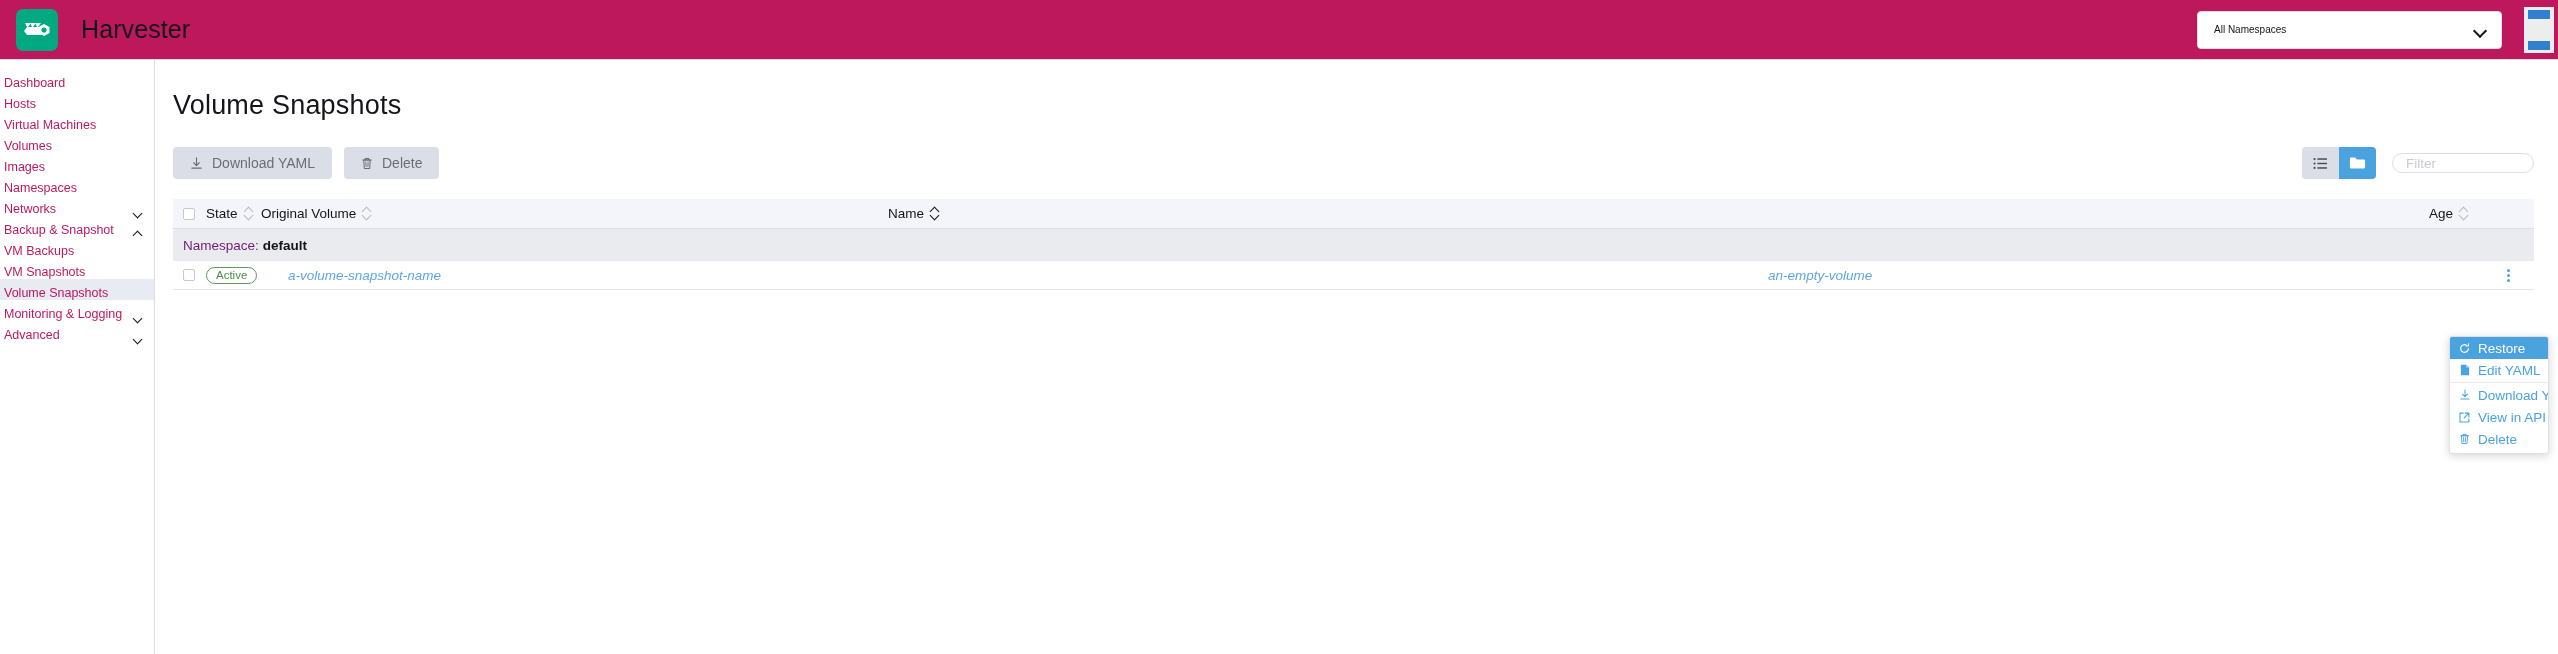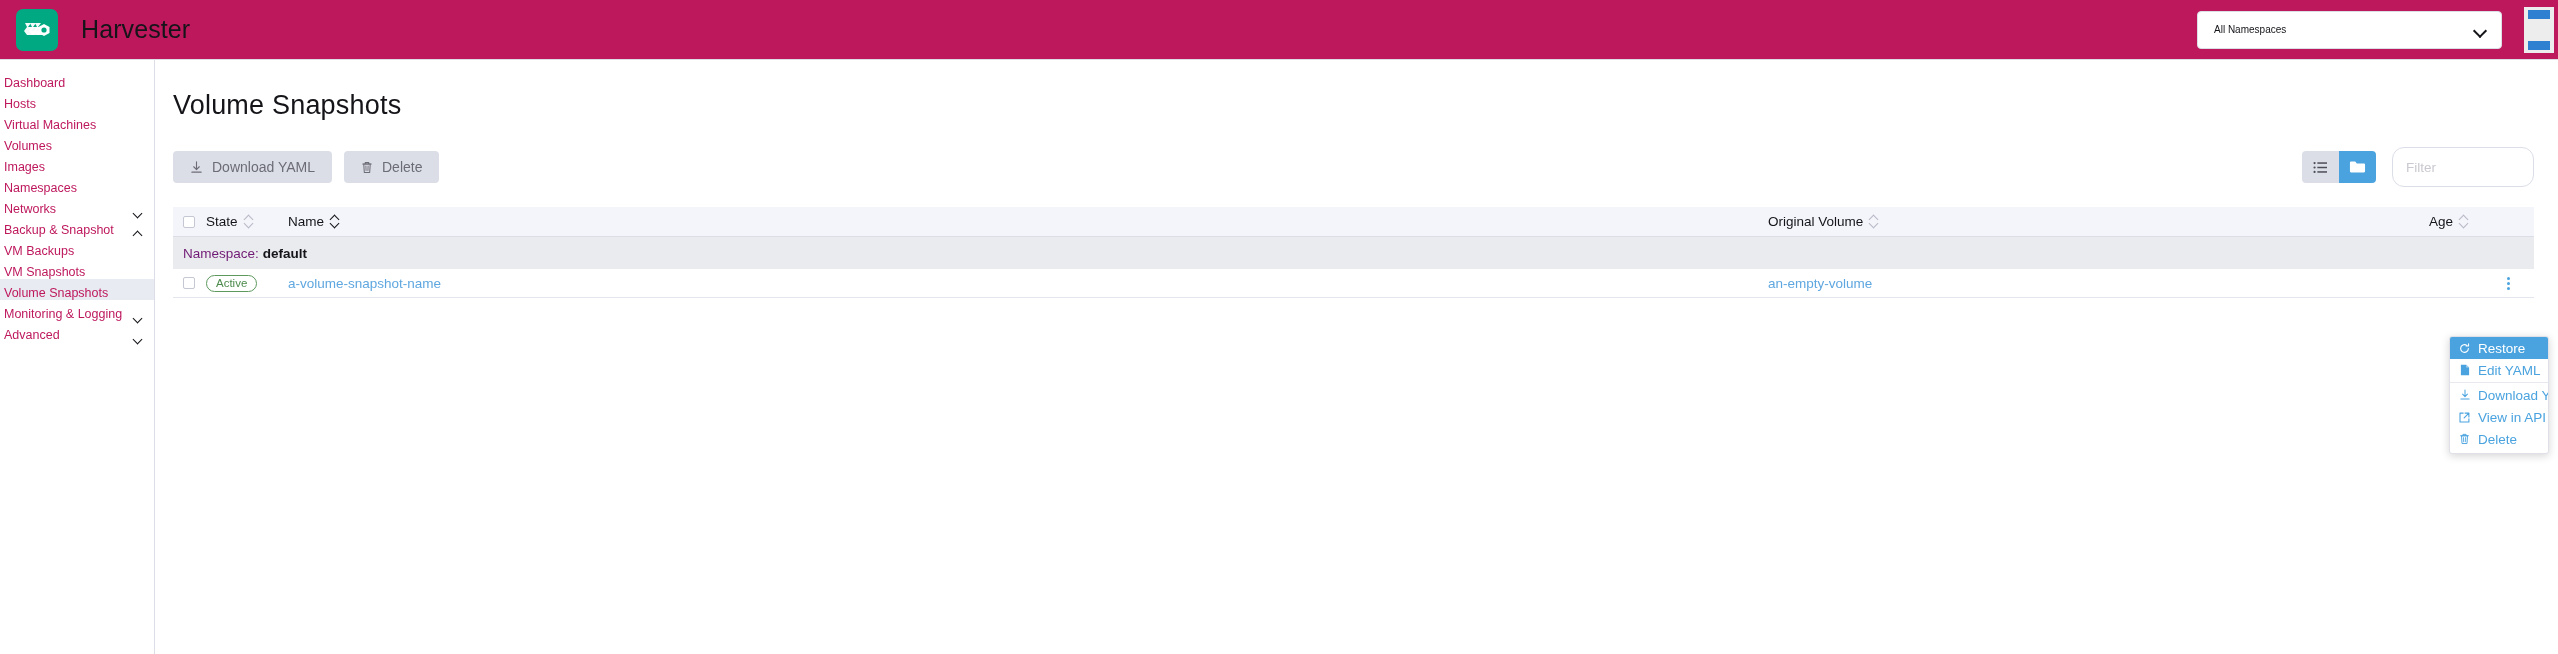--- a/index.html
+++ b/index.html
@@ -144,21 +144,21 @@
   .toolbar-spacer { flex: 1 1 auto; }
 
   .view-toggle { display: flex; height: 32px; border-radius: 4px; overflow: hidden; margin-right: 16px; }
   .vt-btn {
     width: 37px; height: 32px;
     display: flex; align-items: center; justify-content: center;
     background: #dcdee7; cursor: pointer;
   }
   .vt-btn.active { background: #4aa3df; }
   .filter-box {
-    width: 142px; height: 40px;
+    width: 142px; height: 20px;
     border: 1px solid #dcdee7; border-radius: 12px;
     background: #fff;
     display: flex; align-items: center;
     padding: 0 11px;
   }
   .filter-box input {
     border: none; outline: none; width: 100%;
     font-size: 13.5px; color: #141419;
     font-family: "Liberation Sans", sans-serif;
     background: transparent;
@@ -219,21 +219,21 @@
     padding-left: 10px;
     background: #fff;
   }
   .badge {
     display: inline-flex; align-items: center; justify-content: center;
     height: 17px; padding: 0 9px;
     border: 1px solid #5d995d; border-radius: 9px;
     color: #4c8b4c; font-size: 11.5px;
     background: #fff; white-space: nowrap;
   }
-  .link { color: #5fa7e0; text-decoration: none; cursor: pointer; }
+  .link { color: #5fa7e0; text-decoration: none; cursor: pointer; font-style: italic; }
   .dots {
     width: 20px; height: 20px; display: flex; flex-direction: column;
     align-items: center; justify-content: center; cursor: pointer;
   }
   .dots i { width: 3px; height: 3px; background: #4aa3df; border-radius: 50%; margin: 1px 0; display: block; }
 
   
   .ctx-menu {
     position: absolute;
     left: 2294px; top: 276px;
@@ -390,27 +390,27 @@
       <div class="table">
 
         <div class="thead">
           <div class="th col-check">
             <span class="chk"></span>
           </div>
           <div class="th col-state">
             <span>State</span>
             <span class="sort"></span>
           </div>
+          <div class="th col-vol">
+            <span>Original Volume</span>
+            <span class="sort"></span>
+          </div>
           <div class="th col-name">
             <span>Name</span>
             <span class="sort asc"></span>
-          </div>
-          <div class="th col-vol">
-            <span>Original Volume</span>
-            <span class="sort"></span>
           </div>
           <div class="th col-age">
             <span>Age</span>
             <span class="sort"></span>
           </div>
           <div class="th col-act"></div>
         </div>
 
         <div class="group-row">
           <span class="gr-label">Namespace:</span>

